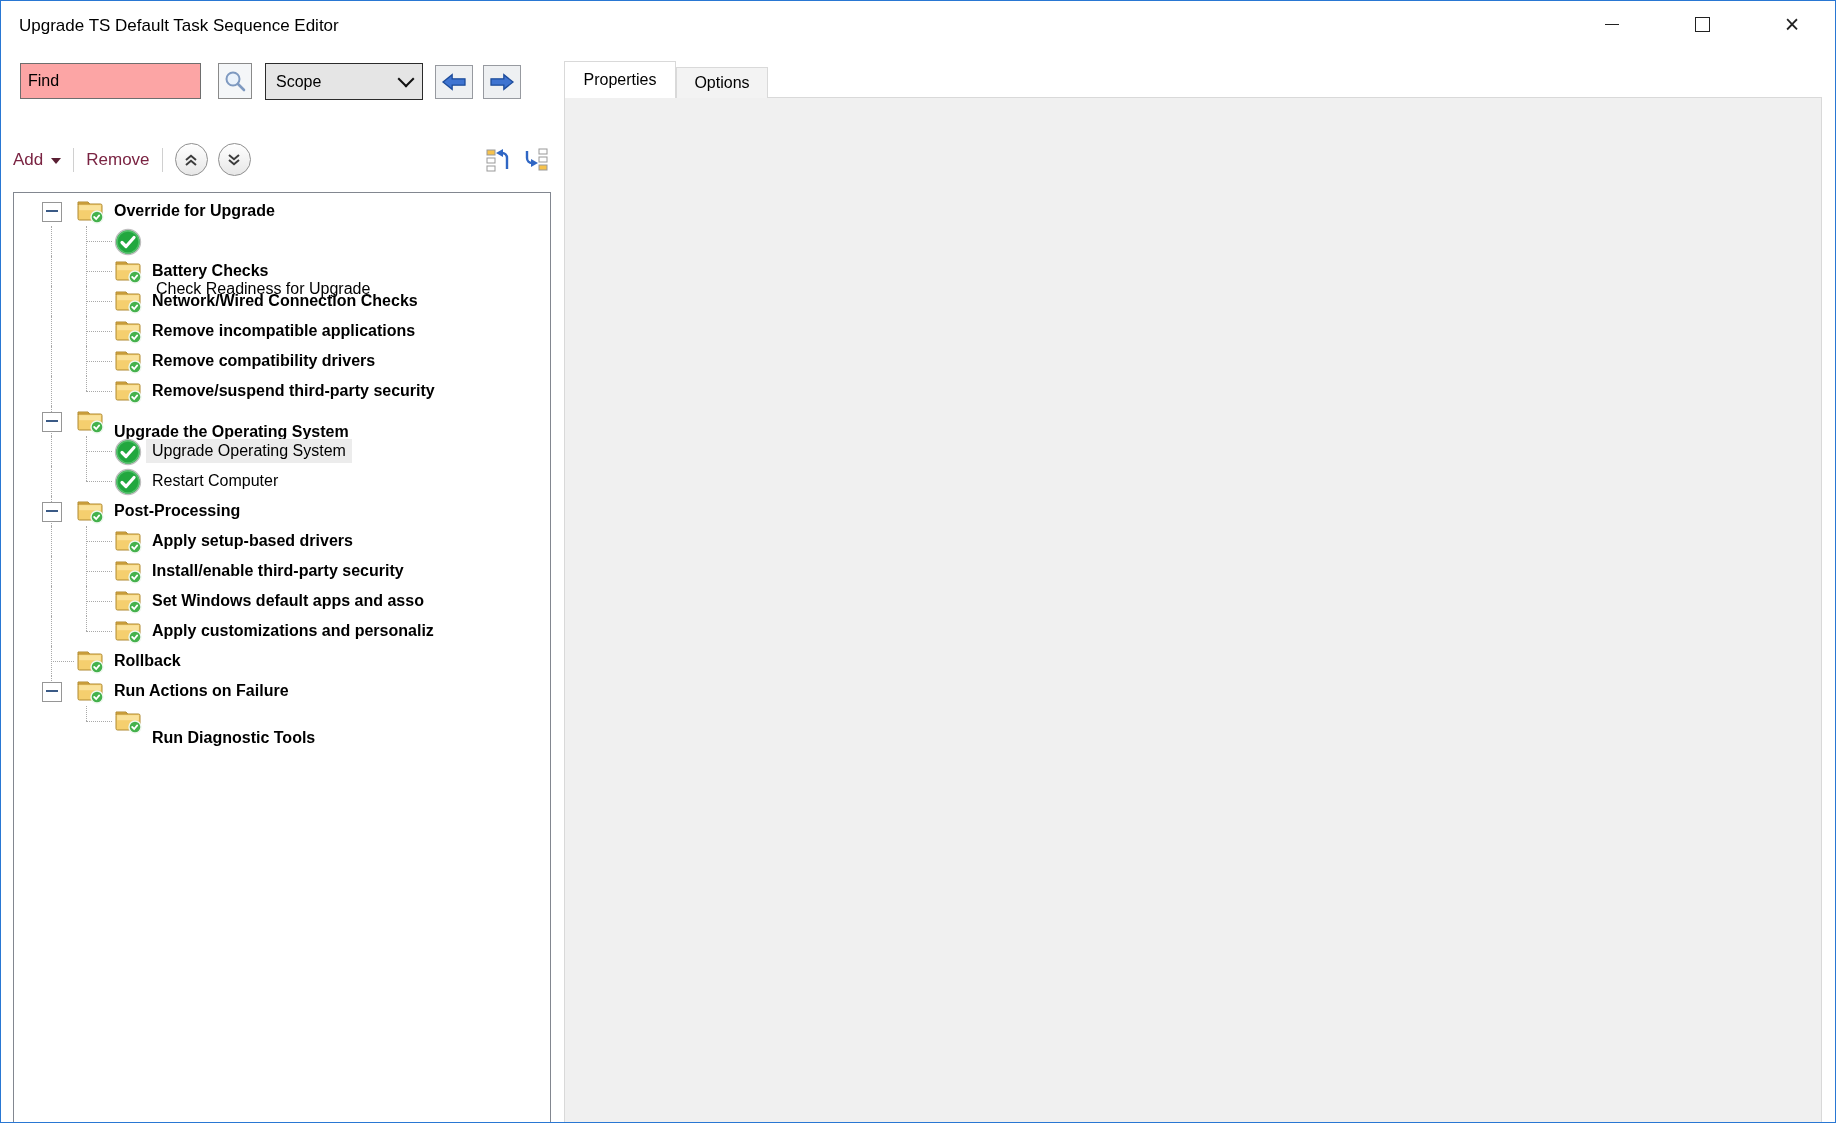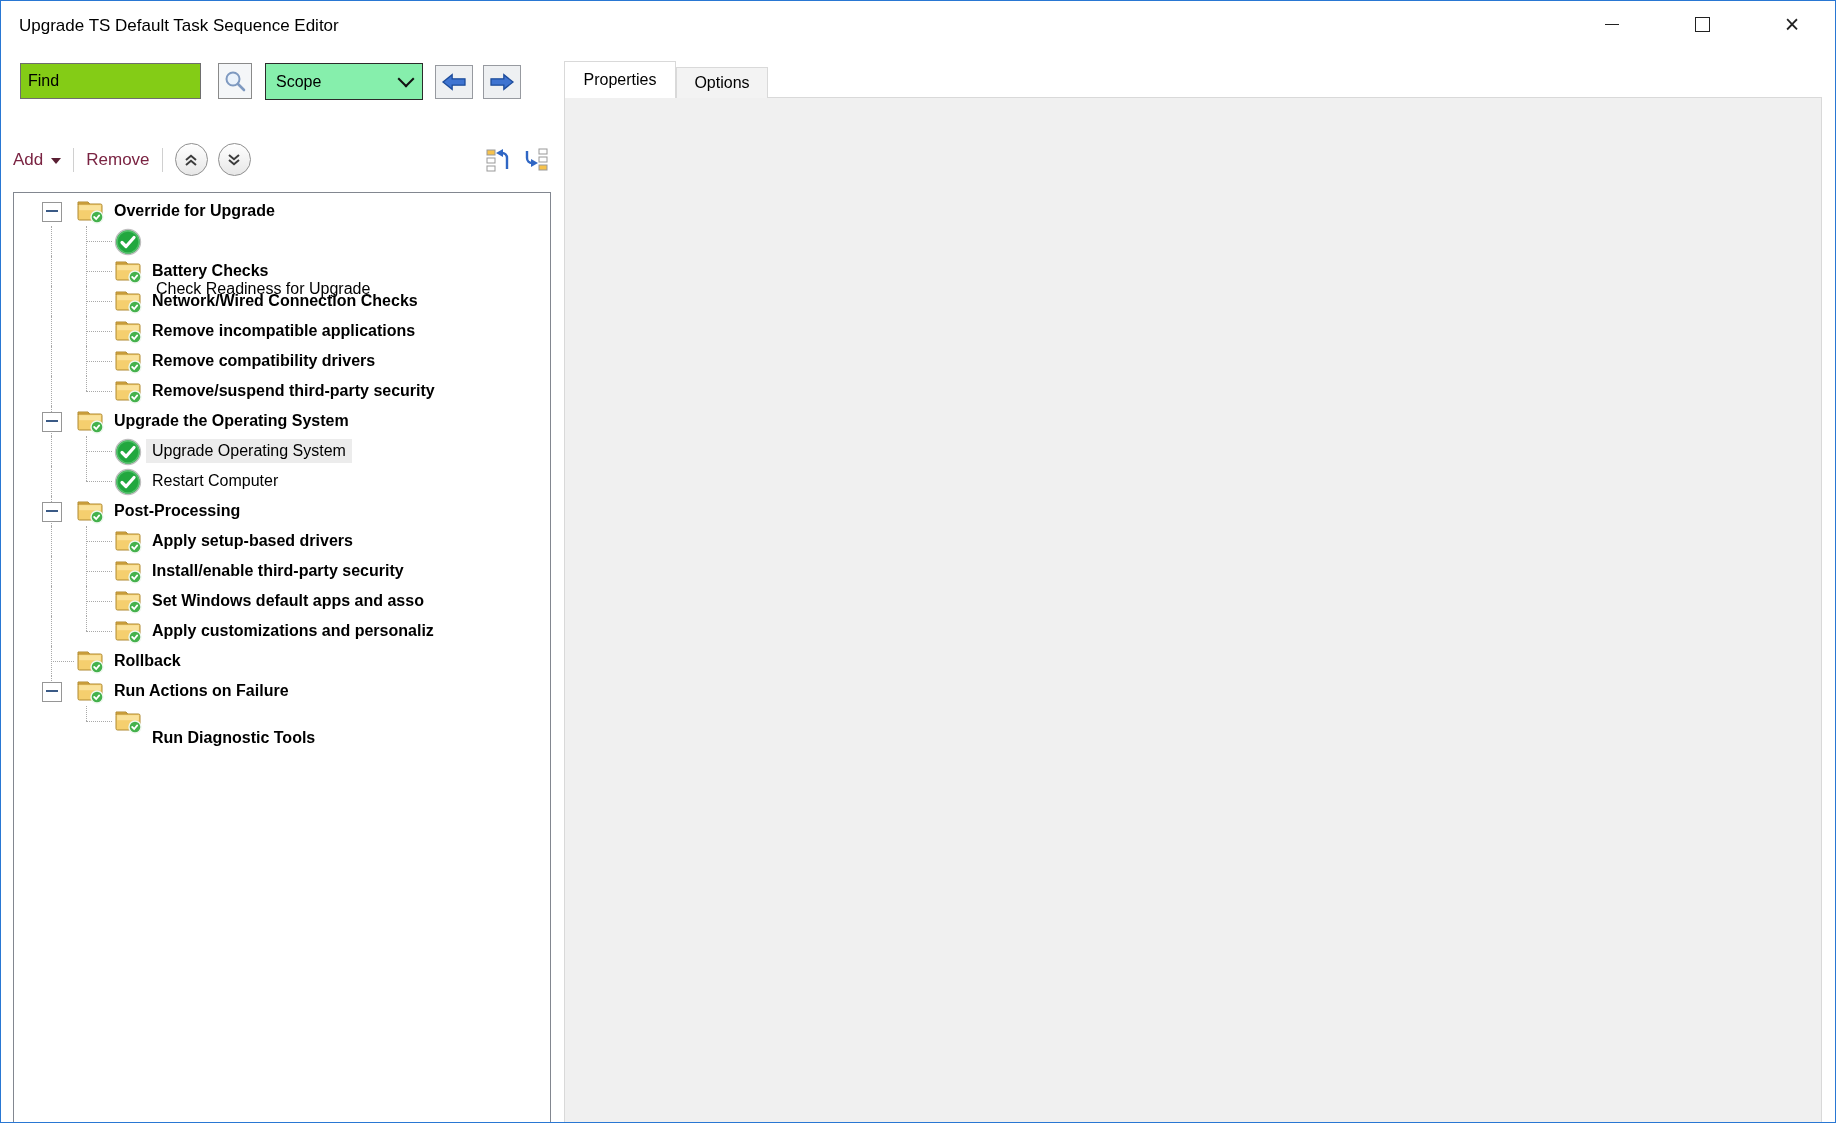--- a/index.html
+++ b/index.html
@@ -7,23 +7,23 @@
   #window{position:relative;width:1836px;height:1123px;background:#fff;border:1px solid #2977d3;box-sizing:border-box;overflow:hidden;}
   .abs{position:absolute;box-sizing:border-box;}
   
   #titlebar{left:0;top:0;width:100%;height:52px;background:#fff;}
   #wintitle{left:18px;top:15px;font-size:17px;white-space:nowrap;}
   .wbtn{top:0;width:62px;height:46px;display:flex;align-items:center;justify-content:center;cursor:default;}
   .glyph-min{width:14px;height:0;border-top:1.6px solid #222;}
   .glyph-max{width:13px;height:13px;border:1.4px solid #222;background:#fff;}
   .glyph-close{font-size:25px;line-height:1;color:#222;font-weight:400;}
   
-  .tb-input{border:1px solid #6e6e6e;background:#84cc16;font-family:"Liberation Sans",sans-serif;font-size:16px;padding:0 7px;outline:none;}
+  .tb-input{border:1px solid #6e6e6e;background:#fca5a5;font-family:"Liberation Sans",sans-serif;font-size:16px;padding:0 7px;outline:none;}
   #searchbtn{display:flex;align-items:center;justify-content:center;background:#f4f6f8;border:1px solid #8a8a8a;}
-  #scopebox{display:flex;align-items:center;justify-content:space-between;background:#86efac;border:1px solid #2b2b2b;padding:0 10px;font-size:16px;}
+  #scopebox{display:flex;align-items:center;justify-content:space-between;background:#e5e5e5;border:1px solid #2b2b2b;padding:0 10px;font-size:16px;}
   .chev-down-bold{width:10px;height:10px;border-right:2.6px solid #111;border-bottom:2.6px solid #111;transform:rotate(45deg);margin-top:-5px;}
   .navbtn{display:flex;align-items:center;justify-content:center;background:#eef0f2;border:1px solid #979aa0;}
   
   #actionbar{left:12px;top:140px;width:538px;height:37px;display:flex;align-items:center;}
   .maroon{color:#7a2342;font-size:17px;}
   .tsep{width:0;height:24px;border-left:1px solid #d0d0d0;margin:0 12px;}
   .caret{width:0;height:0;border-left:5px solid transparent;border-right:5px solid transparent;border-top:6px solid #5a1f33;margin-left:8px;margin-top:3px;}
   .roundbtn{width:31px;height:31px;border-radius:50%;border:1px solid #8f8f8f;background:linear-gradient(#ffffff,#e7e7e7);display:flex;align-items:center;justify-content:center;margin-right:10px;}
   .flatico{width:30px;height:28px;display:flex;align-items:center;justify-content:center;margin-left:8px;}
   
@@ -242,21 +242,21 @@
         <div class="tree-row">
           <span class="guide" style="left: 37px; top: 0px; height: 30px;"></span>
           <div class="expander"></div>
           <span class="ticon" style="left: 62px;"><svg width="28" height="26" viewBox="0 0 28 26">
               <path d="M2 4 h10 l2.5 3 h-12.5 z" fill="#dfae45" stroke="#b08a33" stroke-width="1"></path>
               <rect x="2" y="6" width="24" height="16" rx="1.5" fill="#f5cf6e" stroke="#b08a33" stroke-width="1"></rect>
               <rect x="3.2" y="7.2" width="21.6" height="5" fill="#fae29b"></rect>
               <circle cx="21" cy="19" r="6" fill="#44b14c" stroke="#eef7ee" stroke-width="1.4"></circle>
               <path d="M18.2 19 l2 2 l3-3.6" fill="none" stroke="#fff" stroke-width="1.8" stroke-linecap="round"></path>
             </svg></span>
-          <span class="lbl bold" style="left: 94px;">Upgrade the Operating System</span>
+          <span class="lbl bold" style="left: 94px; margin-top: 11px;">Upgrade the Operating System</span>
         </div>
         <div class="tree-row">
           <span class="guide" style="left: 37px; top: 0px; height: 30px;"></span>
           <span class="guide" style="left: 72px; top: 0px; height: 30px;"></span>
           <span class="stub" style="left: 72px; width: 26px;"></span>
           <span class="ticon" style="left: 100px;"><svg width="28" height="28" viewBox="0 0 28 28">
               <circle cx="14" cy="14" r="12.4" fill="#22a73f" stroke="#bfbfbf" stroke-width="1.6"></circle>
               <circle cx="14" cy="14" r="11" fill="none" stroke="#51c06a" stroke-width="1.4"></circle>
               <path d="M8 14.5 l4 4 l8-9" fill="none" stroke="#fff" stroke-width="3.2" stroke-linecap="round" stroke-linejoin="round"></path>
             </svg></span>

